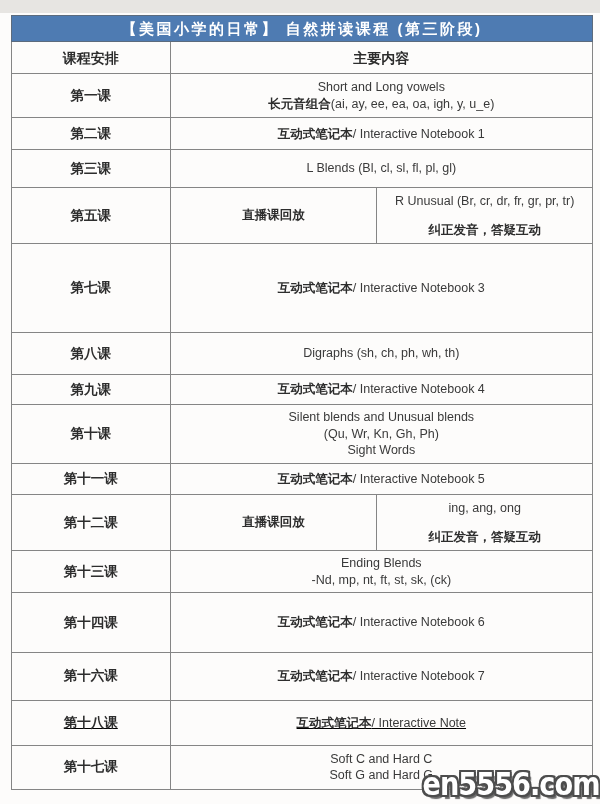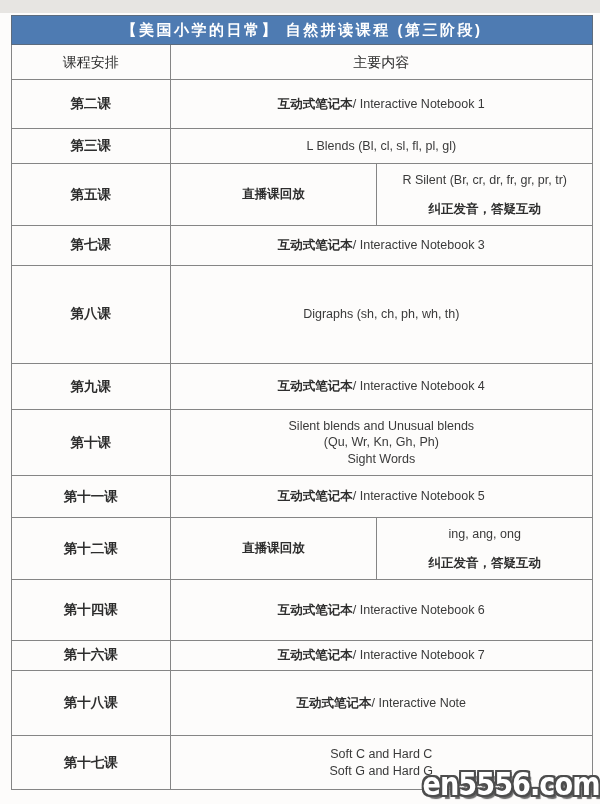--- a/index.html
+++ b/index.html
@@ -38,21 +38,21 @@
     background: #4e7bb2;
     color: #ffffff;
     font-weight: bold;
     font-size: 15px;
     height: 25px;
     letter-spacing: 2.5px;
     border-color: #5c6b7d;
     padding: 2px 4px;
   }
   .head-row td {
-    font-weight: normal;
+    font-weight: bold;
     font-size: 14px;
     height: 30px;
     color: #2d2d2d;
   }
   td.lesson {
     font-weight: bold;
     font-size: 13.5px;
     color: #2d2d2d;
   }
   .cjk { font-weight: bold; color: #2d2d2d; }
@@ -110,36 +110,43 @@
     <tr>
       <td colspan="3" class="title-cell" id="title-cell" style="background: rgb(78, 123, 178);">【美国小学的日常】 自然拼读课程 (第三阶段)</td>
     </tr>
     <tr class="head-row">
       <td>课程安排</td>
       <td colspan="2">主要内容</td>
     </tr>
   </tbody>
   <tbody id="rows">
       <tr class="">
+        <td class="lesson"><span class="cjk">第一课</span></td>
+        <td colspan="2">
+          <div class="line">Short and Long vowels</div>
+          <div class="line"><span class="cjk">长元音组合</span>(ai, ay, ee, ea, oa, igh, y, u_e)</div>
+        </td>
+      </tr>
+      <tr class="">
         <td class="lesson"><span class="cjk">第二课</span></td>
         <td colspan="2">
           <div class="line"><span class="cjk">互动式笔记本</span>/ Interactive Notebook 1</div>
         </td>
       </tr>
       <tr class="">
         <td class="lesson"><span class="cjk">第三课</span></td>
         <td colspan="2">
           <div class="line">L Blends (Bl, cl, sl, fl, pl, gl)</div>
         </td>
       </tr>
       <tr class="split">
         <td class="lesson"><span class="cjk">第五课</span></td>
         <td><span class="cjk">直播课回放</span></td>
         <td>
-          <div class="line">R Silent (Br, cr, dr, fr, gr, pr, tr)</div>
+          <div class="line">R Unusual (Br, cr, dr, fr, gr, pr, tr)</div>
           <div class="line"><span class="cjk">纠正发音，答疑互动</span></div>
         </td>
       </tr>
       <tr class="">
         <td class="lesson"><span class="cjk">第七课</span></td>
         <td colspan="2">
           <div class="line"><span class="cjk">互动式笔记本</span>/ Interactive Notebook 3</div>
         </td>
       </tr>
       <tr class="">
@@ -170,20 +177,27 @@
       </tr>
       <tr class="split">
         <td class="lesson"><span class="cjk">第十二课</span></td>
         <td><span class="cjk">直播课回放</span></td>
         <td>
           <div class="line">ing, ang, ong</div>
           <div class="line"><span class="cjk">纠正发音，答疑互动</span></div>
         </td>
       </tr>
       <tr class="">
+        <td class="lesson"><span class="cjk">第十三课</span></td>
+        <td colspan="2">
+          <div class="line">Ending Blends</div>
+          <div class="line">-Nd, mp, nt, ft, st, sk, (ck)</div>
+        </td>
+      </tr>
+      <tr class="">
         <td class="lesson"><span class="cjk">第十四课</span></td>
         <td colspan="2">
           <div class="line"><span class="cjk">互动式笔记本</span>/ Interactive Notebook 6</div>
         </td>
       </tr>
       <tr class="">
         <td class="lesson"><span class="cjk">第十六课</span></td>
         <td colspan="2">
           <div class="line"><span class="cjk">互动式笔记本</span>/ Interactive Notebook 7</div>
         </td>

